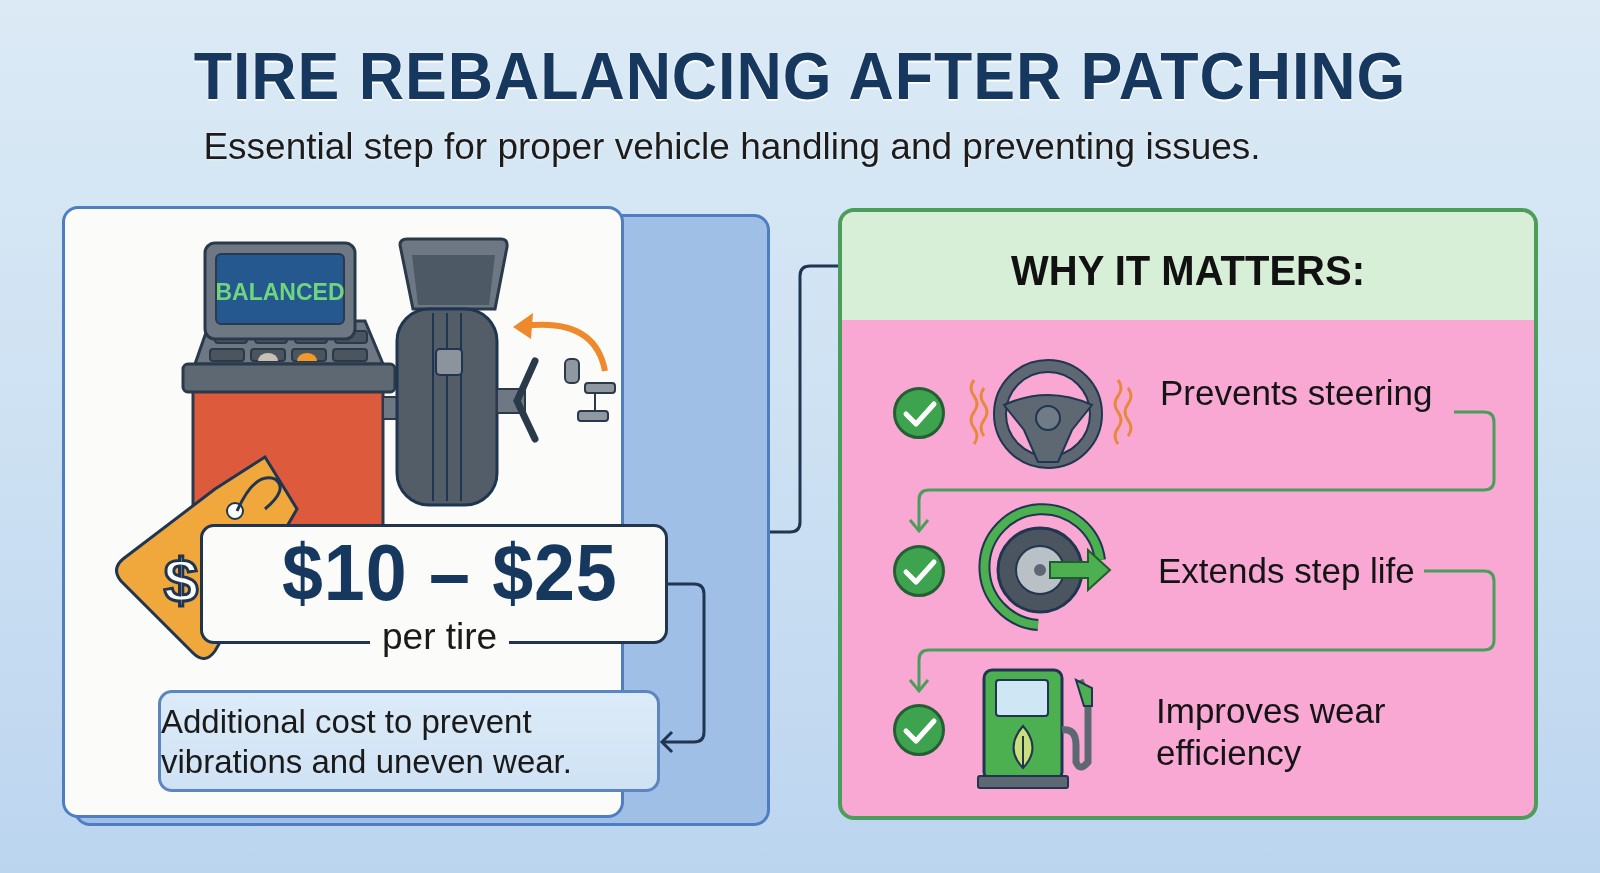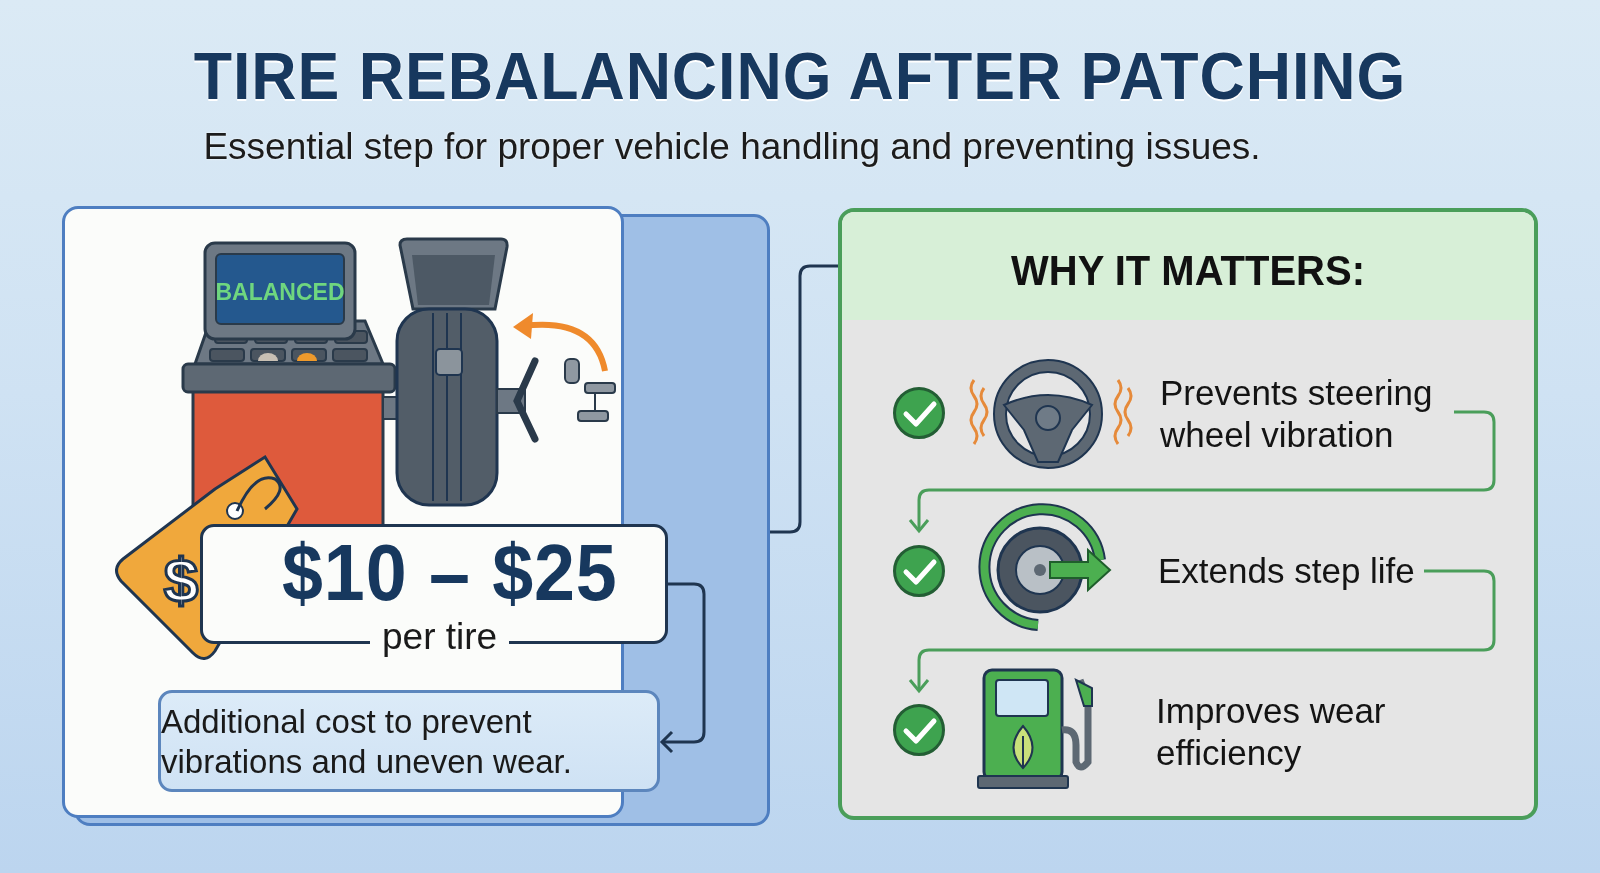--- a/index.html
+++ b/index.html
@@ -49,21 +49,21 @@
   .note-box {
     position: absolute; left: 158px; top: 690px; width: 502px; height: 102px;
     border: 3px solid #5c86bd; border-radius: 14px;
     background: linear-gradient(180deg, #dcebf8, #cfe2f4);
     font-size: 33px; line-height: 40px; padding-top: 9px; color: #1a1a1a;
   }
 
   
   .right-panel {
     position: absolute; left: 838px; top: 208px; width: 700px; height: 612px;
-    border: 4px solid #4a9e5a; border-radius: 16px; background: #e5e5e5; overflow: hidden;
+    border: 4px solid #4a9e5a; border-radius: 16px; background: #f9a8d4; overflow: hidden;
   }
   .right-header {
     position: absolute; left: 0; top: 0; width: 100%; height: 108px; background: #d7efd7;
   }
   .right-title {
     position: absolute; left: 0; top: 34px; width: 100%; text-align: center;
     font-size: 43px; font-weight: 700; color: #111;
     transform: scaleX(0.93);
   }
   .item-text {
@@ -156,21 +156,20 @@
 <div class="note-box">Additional cost to prevent vibrations and uneven wear.</div>
 
 <section class="right-panel">
   <div class="right-header"></div>
   <div class="right-title">WHY IT MATTERS:</div>
 </section>
 
 <div class="check" style="left:893px;top:387px;"></div>
 <div class="item-text" style="left:1160px;top:372px;">
   <div>Prevents steering</div>
-  <div>wheel vibration</div>
 </div>
 
 <div class="check" style="left:893px;top:545px;"></div>
 <div class="item-text" style="left:1158px;top:550px;">Extends step life</div>
 
 <div class="check" style="left:893px;top:704px;"></div>
 <div class="item-text" style="left:1156px;top:690px;">
   <div>Improves wear</div>
   <div>efficiency</div>
 </div>

